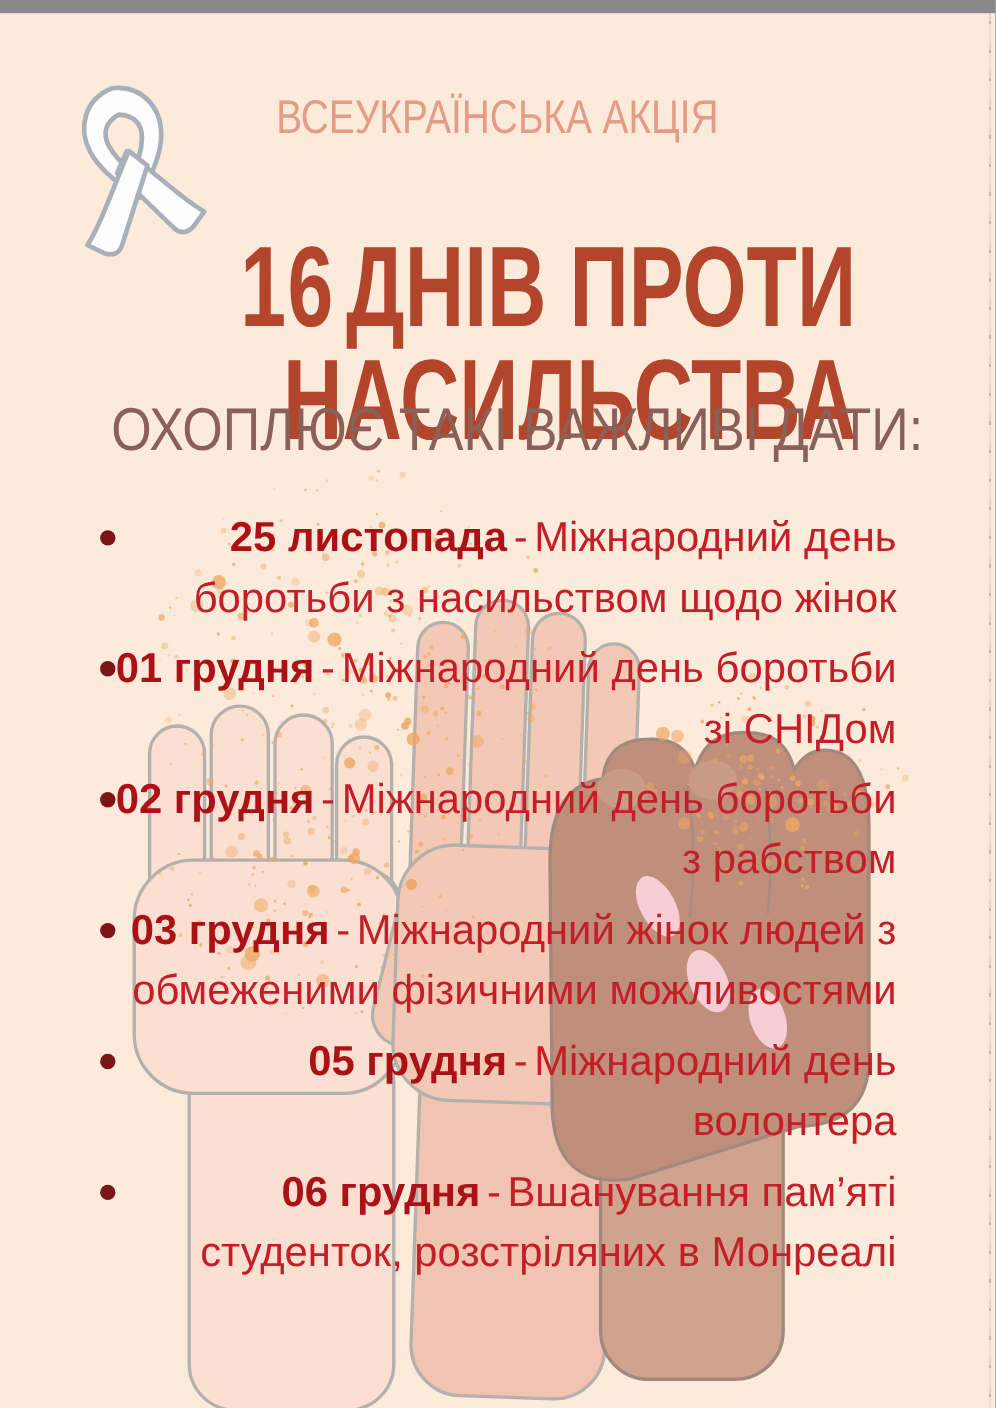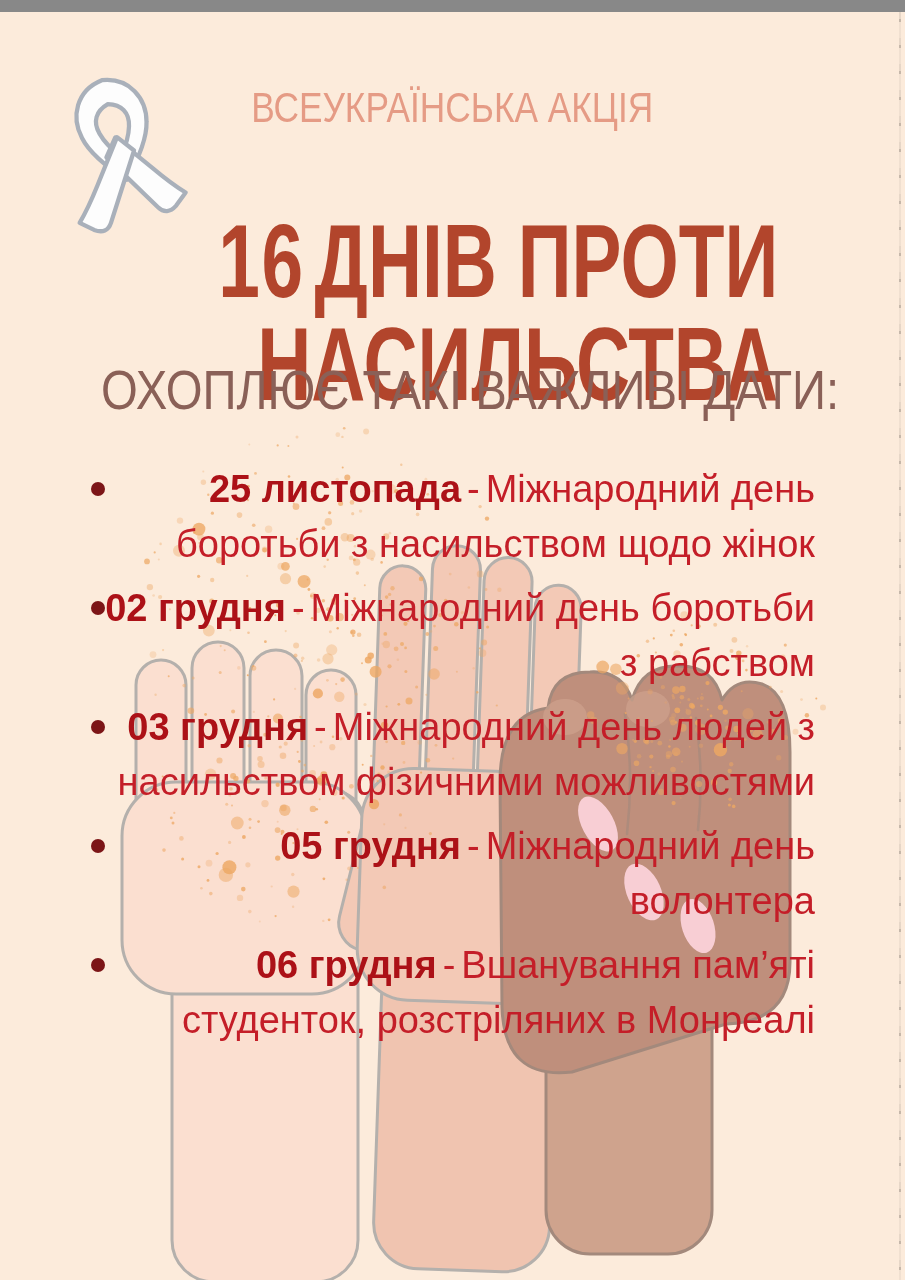--- a/index.html
+++ b/index.html
@@ -605,25 +605,29 @@
     <span>ОХОПЛЮЄ ТАКІ ВАЖЛИВІ ДАТИ:</span>
   </div>
 
   <ul class="dates">
     <li>
       <span class="bullet"></span>
       <span class="date">25 листопада</span><span class="sep">-</span><span class="desc">Міжнародний день боротьби з насильством щодо жінок</span>
     </li>
     <li>
       <span class="bullet"></span>
+      <span class="date">01 грудня</span><span class="sep">-</span><span class="desc">Міжнародний день боротьби зі СНІДом</span>
+    </li>
+    <li>
+      <span class="bullet"></span>
       <span class="date">02 грудня</span><span class="sep">-</span><span class="desc">Міжнародний день боротьби з рабством</span>
     </li>
     <li>
       <span class="bullet"></span>
-      <span class="date">03 грудня</span><span class="sep">-</span><span class="desc">Міжнародний день людей з насильством фізичними можливостями</span>
+      <span class="date">03 грудня</span><span class="sep">-</span><span class="desc">Міжнародний жінок людей з обмеженими фізичними можливостями</span>
     </li>
     <li>
       <span class="bullet"></span>
       <span class="date">05 грудня</span><span class="sep">-</span><span class="desc">Міжнародний день волонтера</span>
     </li>
     <li>
       <span class="bullet"></span>
       <span class="date">06 грудня</span><span class="sep">-</span><span class="desc">Вшанування пам’яті студенток, розстріляних в Монреалі</span>
     </li>
   </ul>

